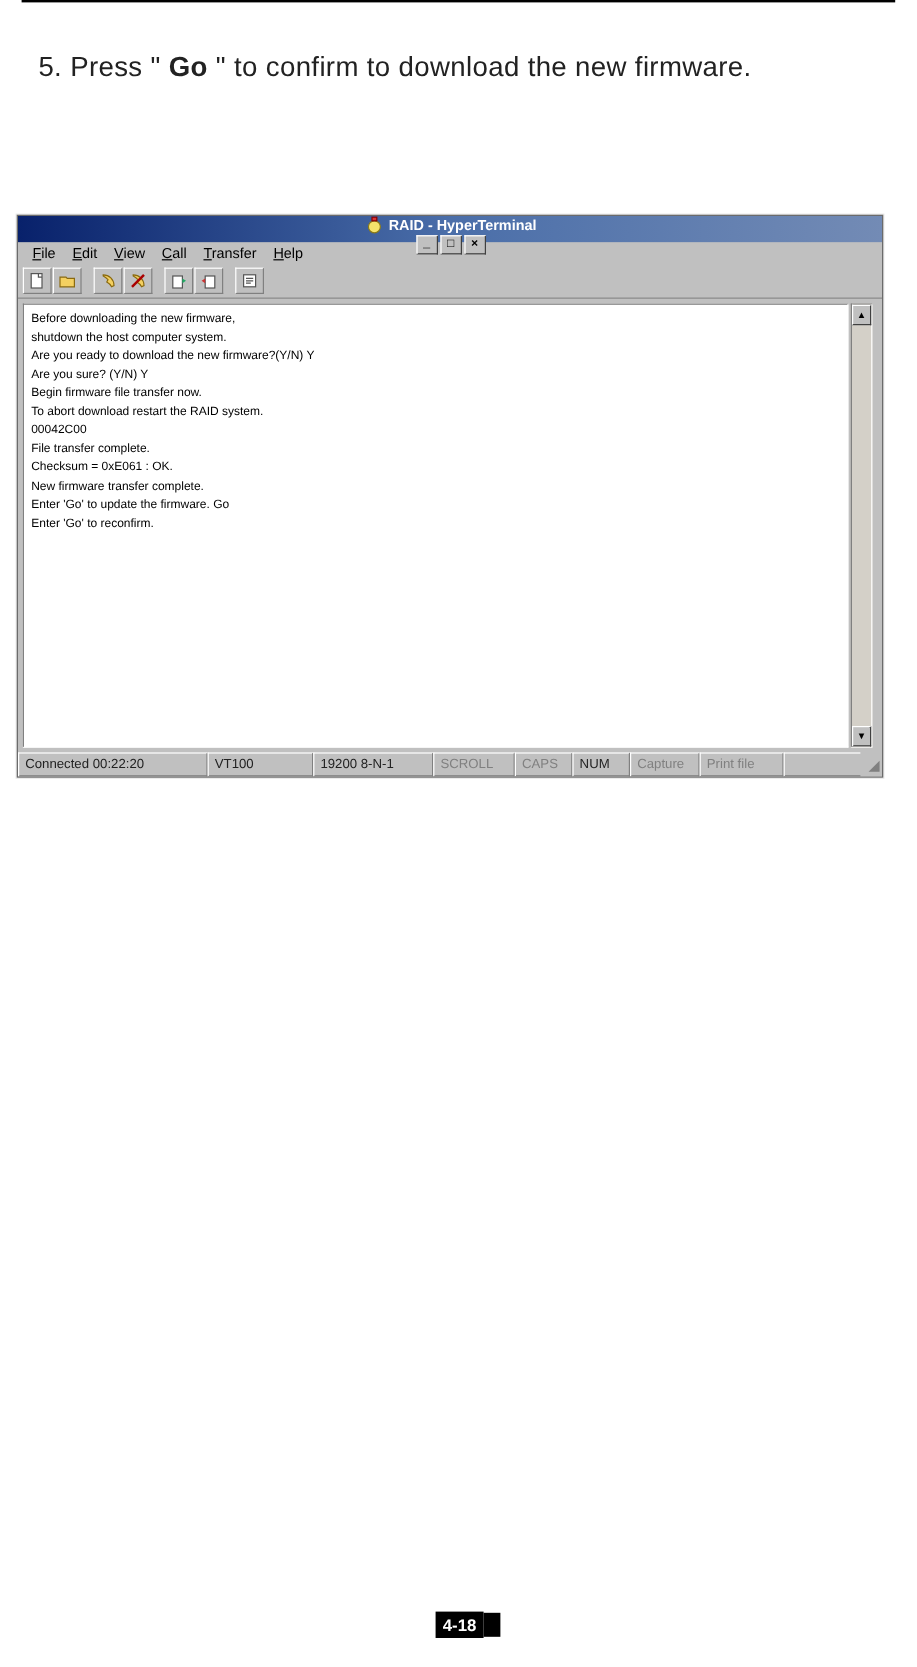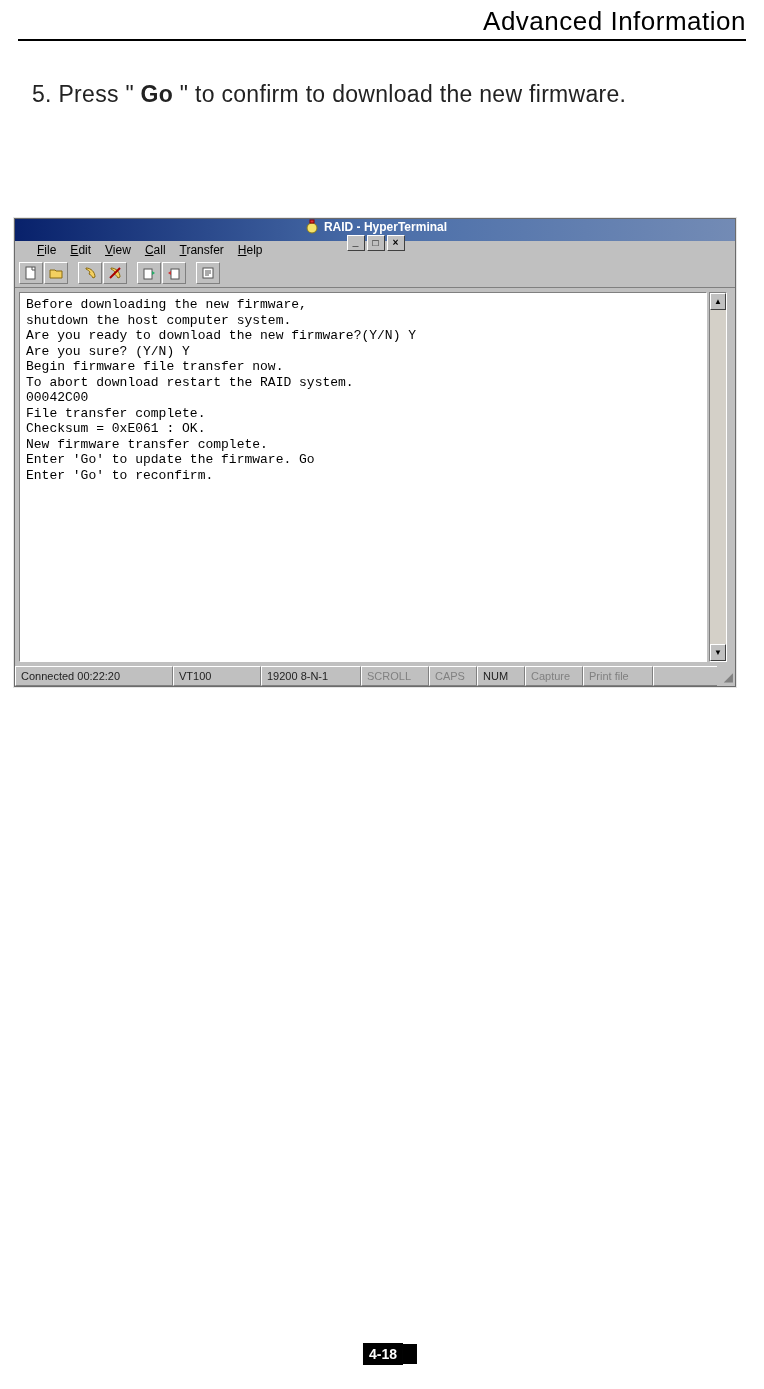--- a/index.html
+++ b/index.html
@@ -74,21 +74,21 @@
     border-right: 1px solid #404040;
     border-bottom: 1px solid #404040;
     display: flex; align-items: center; justify-content: center;
     font-size: 10px;
     font-family: "Courier New", monospace;
     font-weight: 700;
     color: #000;
   }
   .menubar {
     background: #c0c0c0;
-    padding: 2px 22px;
+    padding: 2px 12px;
     display: flex;
     gap: 14px;
     font-size: 12px;
     font-family: Tahoma, Arial, sans-serif;
   }
   .menu-item { cursor: default; }
   .menu-item .ul { text-decoration: underline; }
 
   .toolbar {
     background: #c0c0c0;
@@ -117,22 +117,22 @@
   }
   .terminal {
     background: #fff;
     border-top: 1px solid #808080;
     border-left: 1px solid #808080;
     border-right: 1px solid #fff;
     border-bottom: 1px solid #fff;
     width: 688px;
     height: 370px;
     padding: 4px 6px;
-    font-family: Liberation Mono, monospace;
-    font-size: 13px;
+    font-family: Liberation Sans, sans-serif;
+    font-size: 10px;
     line-height: 15.5px;
     color: #000;
     white-space: pre;
     overflow: hidden;
   }
   .vscroll {
     width: 18px;
     background: #d4d0c8;
     border-top: 1px solid #808080;
     border-left: 1px solid #808080;
@@ -206,21 +206,20 @@
   .pn-accent {
     width: 14px;
     height: 20px;
     background: #000;
   }
 </style>
 </head>
 <body>
 
 <div class="page">
-  <div class="header-title">Advanced Information</div>
   <hr class="header-rule">
 
   <div class="instruction">
     <span>5. Press " </span><span class="bold">Go</span><span> "  to confirm to download the new firmware.</span>
   </div>
 
   <div class="window">
     <div class="titlebar">
       <div class="titlebar-left">
         <span class="titlebar-icon">

